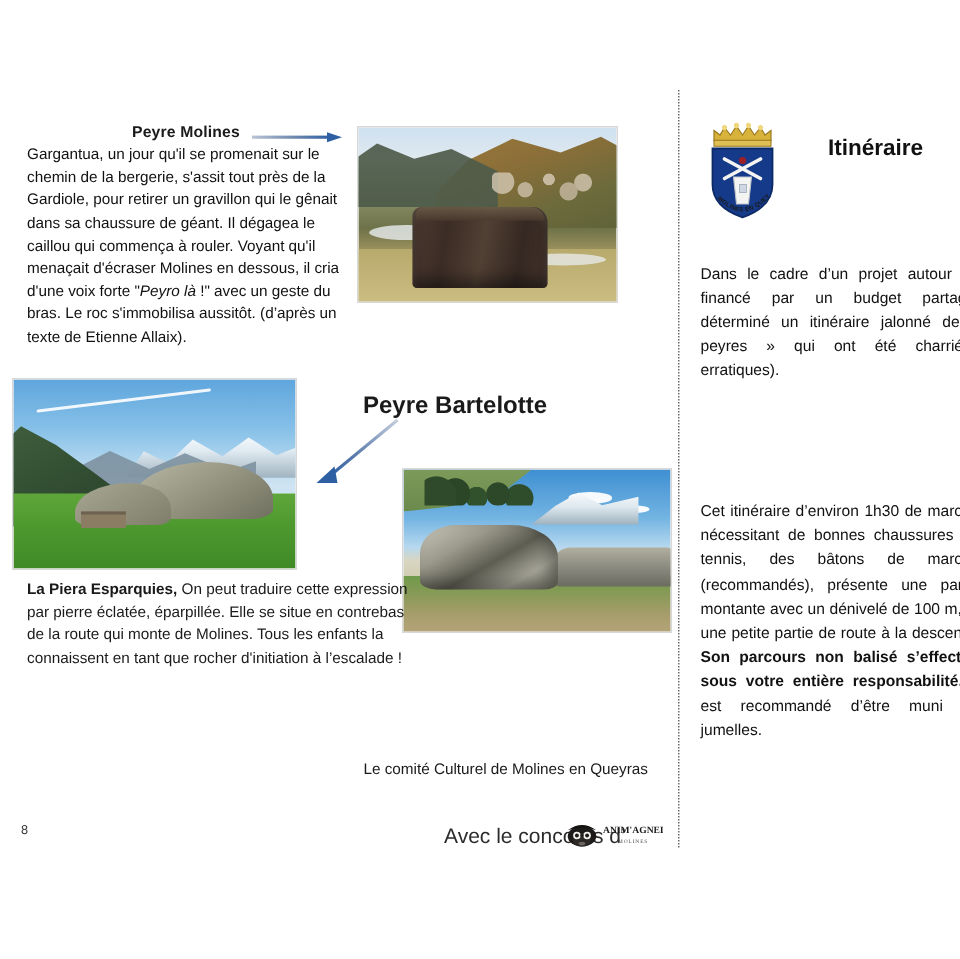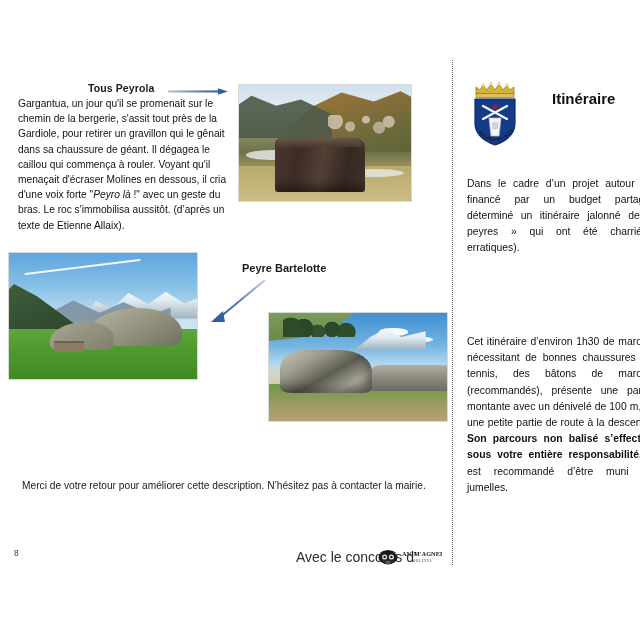--- a/index.html
+++ b/index.html
@@ -106,21 +106,21 @@
     top: 312px;
     width: 180px;
     height: 110px;
     overflow: hidden;
   }
 
   .heading-bartelotte {
     position: absolute;
     left: 242px;
     top: 262px;
-    font-size: 11px;
+    font-size: 16px;
     font-weight: bold;
     white-space: nowrap;
   }
 
   .arrow-diag {
     position: absolute;
     left: 205px;
     top: 278px;
     width: 62px;
     height: 48px;
@@ -364,21 +364,21 @@
     background: linear-gradient(#6f9a4a 0%, #8a9a58 35%, #a79d6c 70%, #b3a377 100%);
   }
 </style>
 </head>
 <body>
 
 <div class="page">
 
   <div class="left-col">
 
-    <div class="heading-peyrola">Tous Peyrola</div>
+    <div class="heading-peyrola">Peyre Molines</div>
 
     <svg class="arrow-h" viewBox="0 0 62 11">
       <defs>
         <linearGradient id="agrad" x1="0" y1="0" x2="1" y2="0">
           <stop offset="0%" stop-color="#b9c4d4"></stop>
           <stop offset="55%" stop-color="#6d86ad"></stop>
           <stop offset="100%" stop-color="#2e5fa3"></stop>
         </linearGradient>
       </defs>
       <rect x="0" y="4.4" width="52" height="2.1" fill="url(#agrad)"></rect>
@@ -429,22 +429,23 @@
       <div class="cloud" style="left:62%;top:14%;width:16%;height:7%"></div>
       <div class="cloud" style="left:80%;top:22%;width:12%;height:5%"></div>
       <div class="far-peak"></div>
       <div class="slope-top"></div>
       <div class="conifers"></div>
       <div class="meadow-low"></div>
       <div class="rock-wall"></div>
       <div class="rock-cluster"></div>
     </div>
 
-
-    <div class="merci">Merci de votre retour pour améliorer cette description. N’hésitez pas à contacter la mairie.</div>
+    <div class="story-esparquies"><b>La Piera Esparquies,</b><span> On peut traduire cette expression par pierre éclatée, éparpillée. Elle se situe en contrebas de la route qui monte de Molines. Tous les enfants la connaissent en tant que rocher d'initiation à l’escalade !</span></div>
+
+    <div class="signature">Le comité Culturel de Molines en Queyras</div>
 
     <div class="page-number">8</div>
     <div class="footer-credit">Avec le concours d’</div>
 
     <svg class="agnel-logo" viewBox="0 0 66 20">
       <ellipse cx="12" cy="11.5" rx="9.5" ry="6.8" fill="#1d1b1a"></ellipse>
       <ellipse cx="12" cy="14" rx="6" ry="4.4" fill="#2b2826"></ellipse>
       <path d="M2.5 7.5 Q12 0.5 21.5 7.5 Q12 4.2 2.5 7.5 Z" fill="#141312"></path>
       <circle cx="8.6" cy="11" r="2.5" fill="#f3f1ee"></circle>
       <circle cx="15.4" cy="11" r="2.5" fill="#f3f1ee"></circle>

